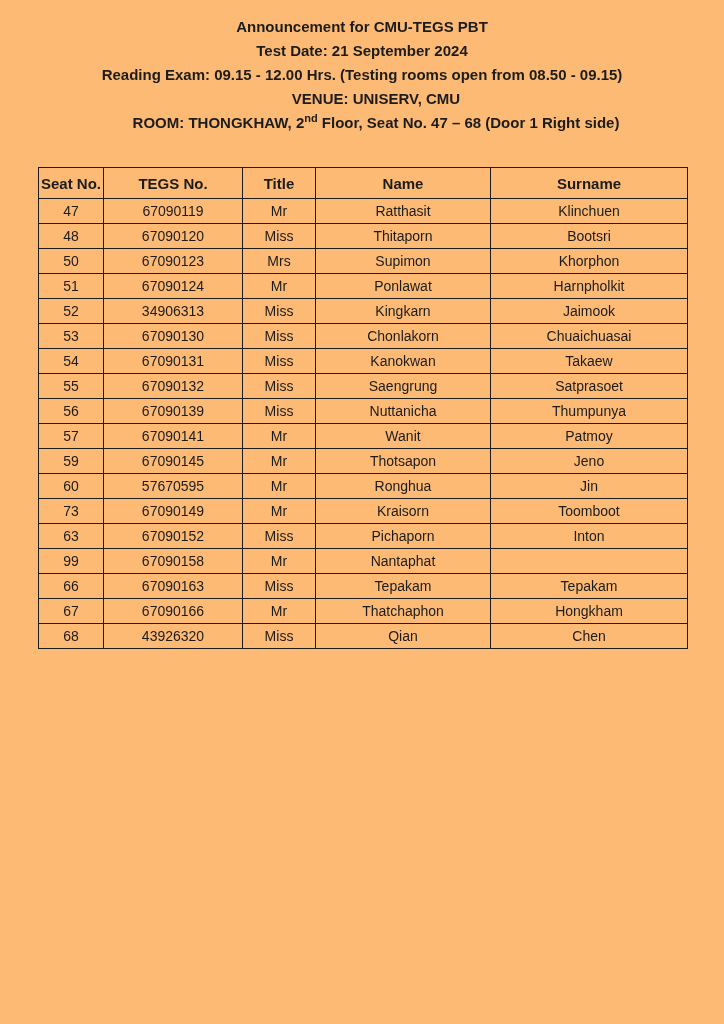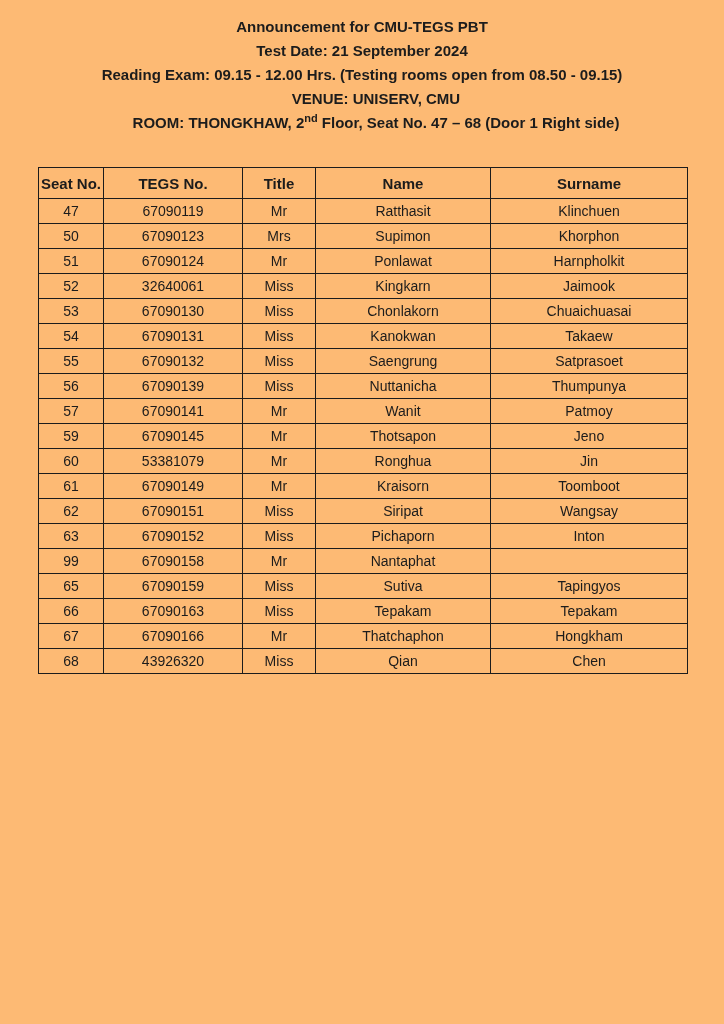--- a/index.html
+++ b/index.html
@@ -97,36 +97,43 @@
     </thead>
     <tbody>
         <tr>
           <td>47</td>
           <td>67090119</td>
           <td>Mr</td>
           <td>Ratthasit</td>
           <td>Klinchuen</td>
         </tr>
         <tr>
+          <td>48</td>
+          <td>67090120</td>
+          <td>Miss</td>
+          <td>Thitaporn</td>
+          <td>Bootsri</td>
+        </tr>
+        <tr>
           <td>50</td>
           <td>67090123</td>
           <td>Mrs</td>
           <td>Supimon</td>
           <td>Khorphon</td>
         </tr>
         <tr>
           <td>51</td>
           <td>67090124</td>
           <td>Mr</td>
           <td>Ponlawat</td>
           <td>Harnpholkit</td>
         </tr>
         <tr>
           <td>52</td>
-          <td>32640061</td>
+          <td>34906313</td>
           <td>Miss</td>
           <td>Kingkarn</td>
           <td>Jaimook</td>
         </tr>
         <tr>
           <td>53</td>
           <td>67090130</td>
           <td>Miss</td>
           <td>Chonlakorn</td>
           <td>Chuaichuasai</td>
@@ -161,61 +168,47 @@
         </tr>
         <tr>
           <td>59</td>
           <td>67090145</td>
           <td>Mr</td>
           <td>Thotsapon</td>
           <td>Jeno</td>
         </tr>
         <tr>
           <td>60</td>
-          <td>53381079</td>
+          <td>57670595</td>
           <td>Mr</td>
           <td>Ronghua</td>
           <td>Jin</td>
         </tr>
         <tr>
-          <td>61</td>
+          <td>73</td>
           <td>67090149</td>
           <td>Mr</td>
           <td>Kraisorn</td>
           <td>Toomboot</td>
         </tr>
         <tr>
-          <td>62</td>
-          <td>67090151</td>
-          <td>Miss</td>
-          <td>Siripat</td>
-          <td>Wangsay</td>
-        </tr>
-        <tr>
           <td>63</td>
           <td>67090152</td>
           <td>Miss</td>
           <td>Pichaporn</td>
           <td>Inton</td>
         </tr>
         <tr>
           <td>99</td>
           <td>67090158</td>
           <td>Mr</td>
           <td>Nantaphat</td>
           <td></td>
         </tr>
         <tr>
-          <td>65</td>
-          <td>67090159</td>
-          <td>Miss</td>
-          <td>Sutiva</td>
-          <td>Tapingyos</td>
-        </tr>
-        <tr>
           <td>66</td>
           <td>67090163</td>
           <td>Miss</td>
           <td>Tepakam</td>
           <td>Tepakam</td>
         </tr>
         <tr>
           <td>67</td>
           <td>67090166</td>
           <td>Mr</td>

